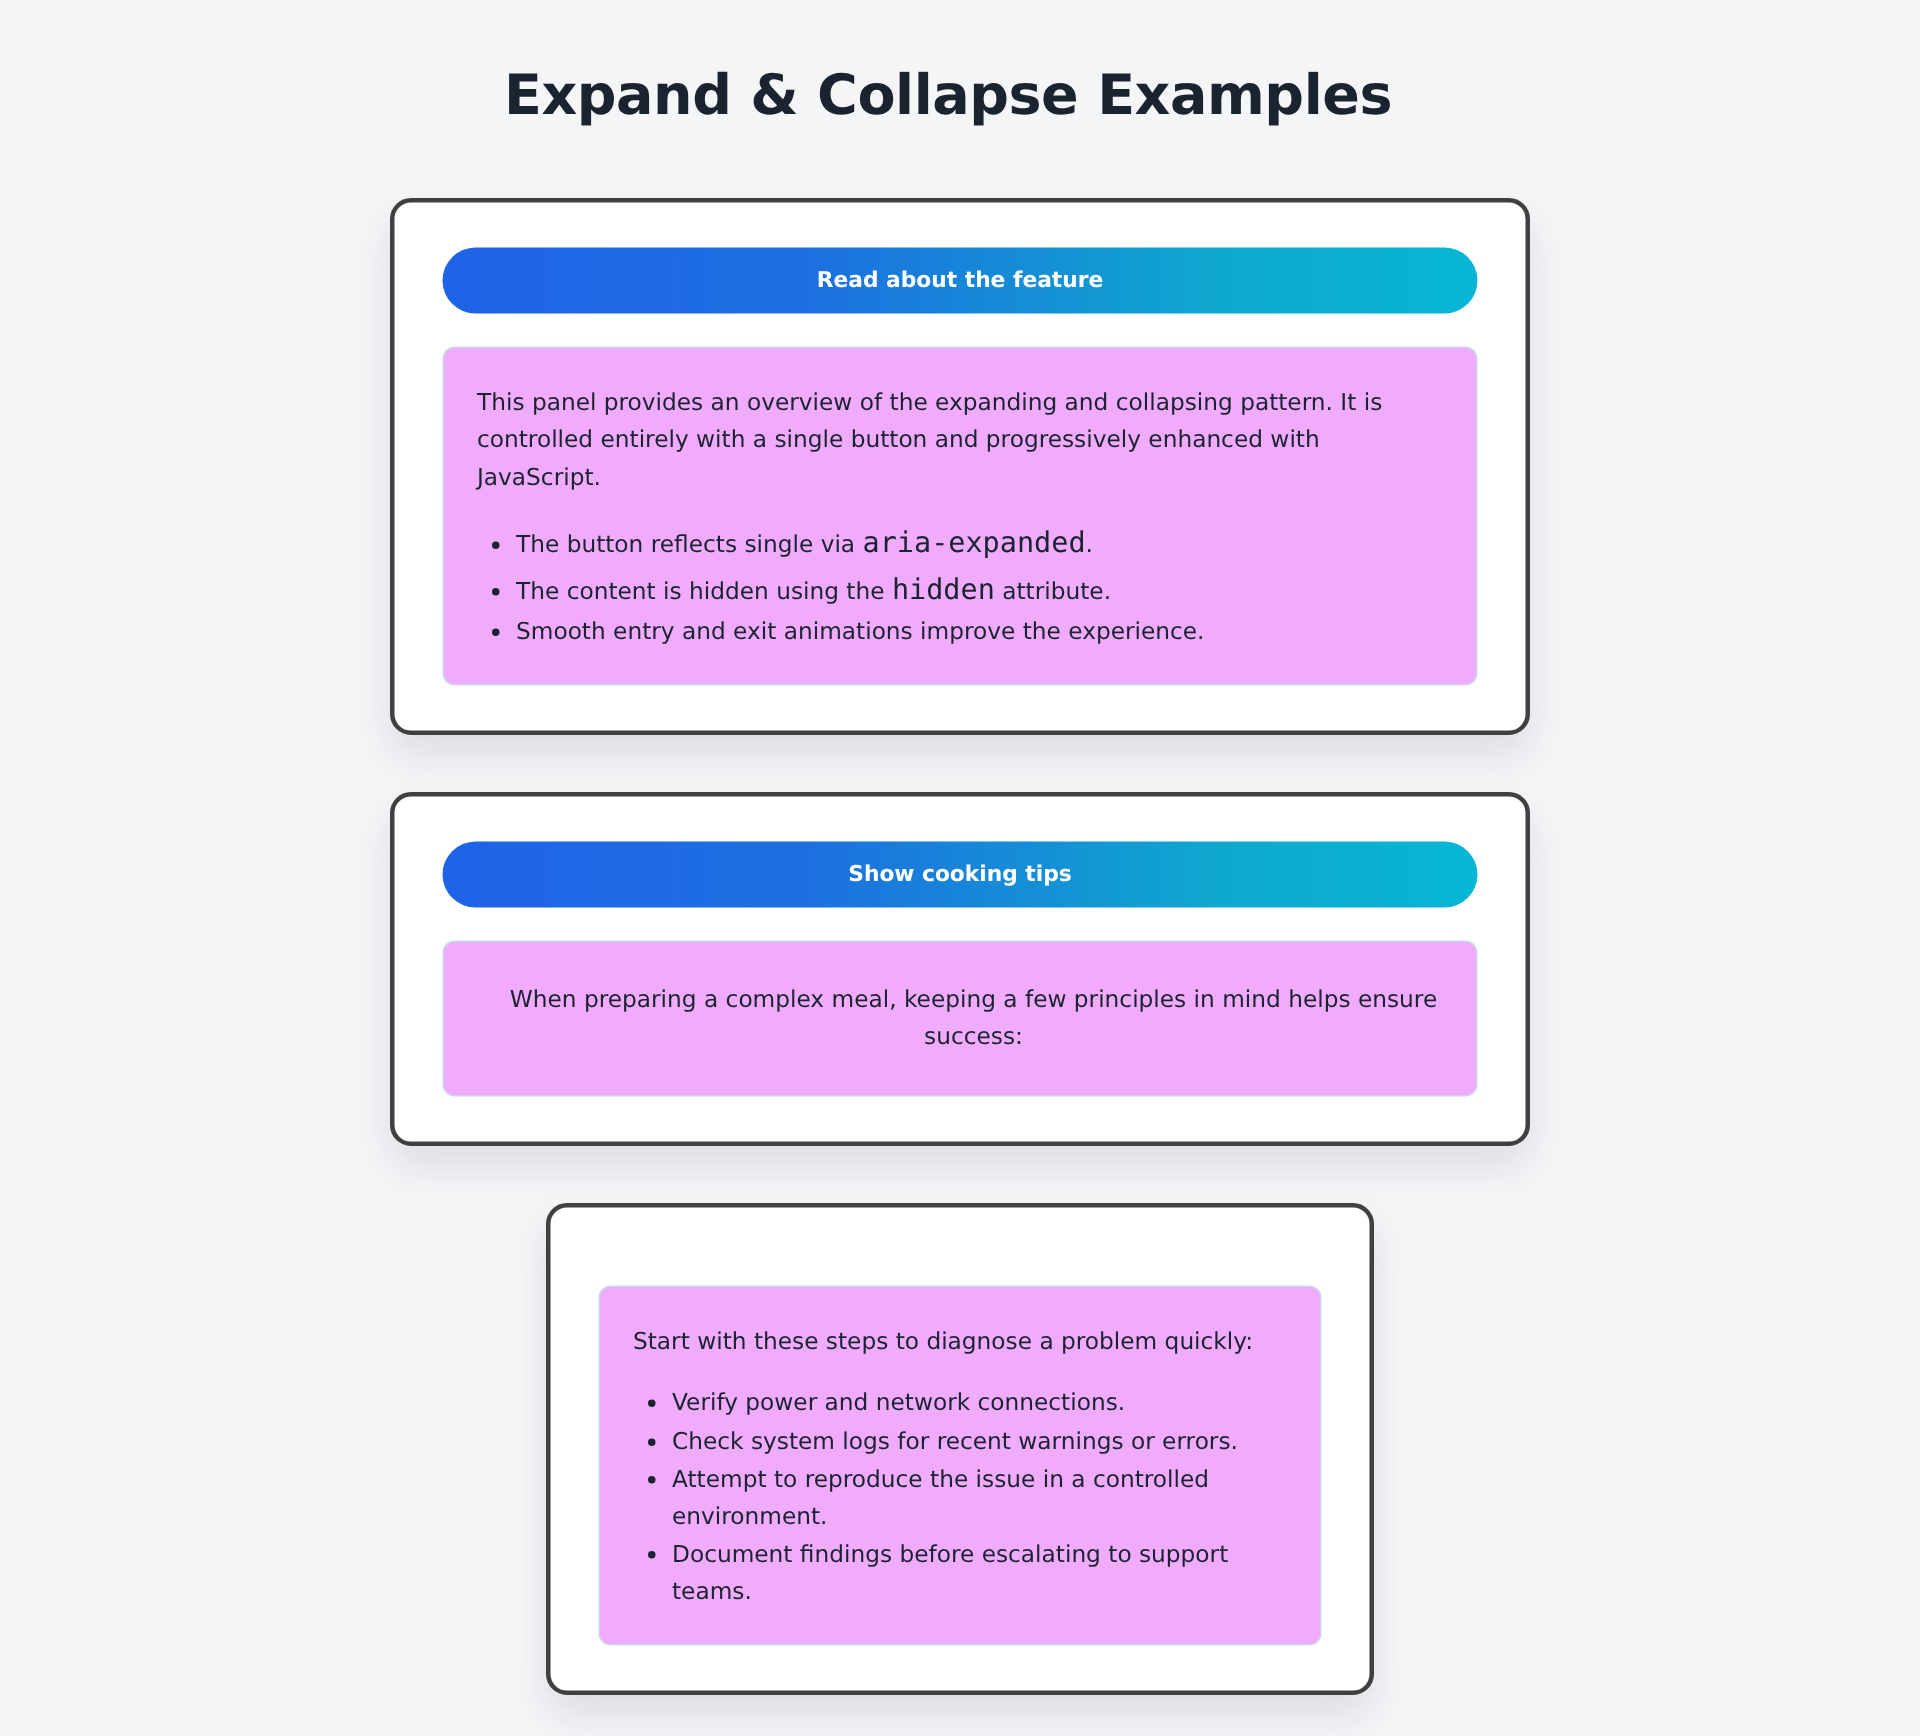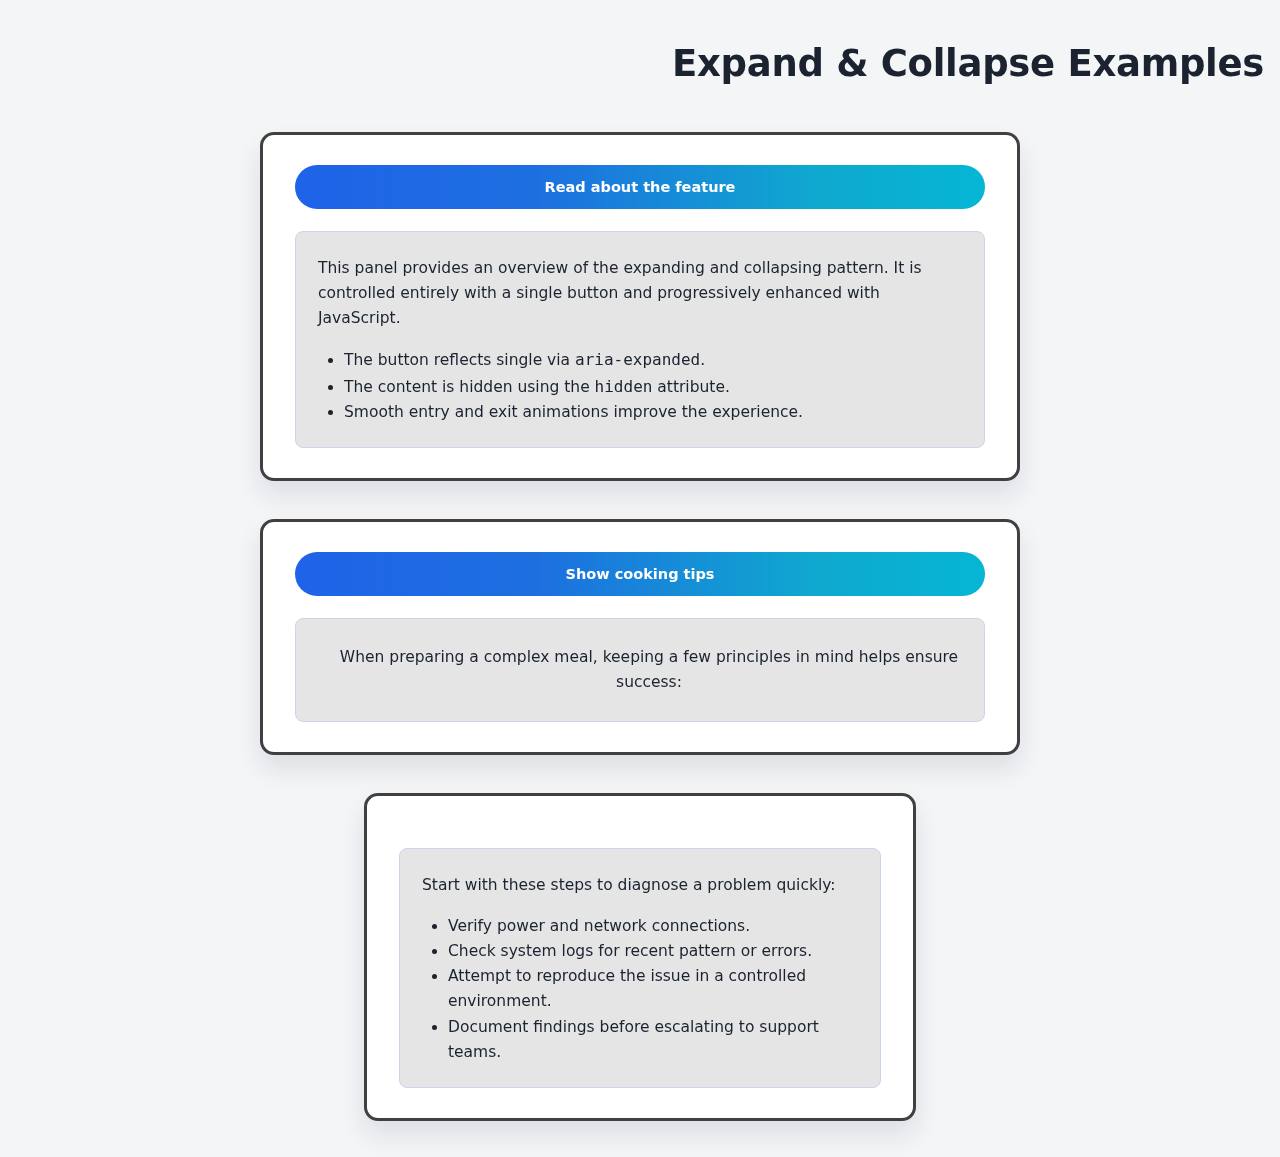--- a/index.html
+++ b/index.html
@@ -15,21 +15,21 @@
     -webkit-font-smoothing: antialiased;
   }
   .page {
     width: 1280px;
     box-sizing: border-box;
     padding: 30px 0 40px 0;
   }
   h1.page-title {
     margin: 0;
     padding: 10px 16px 0 0;
-    text-align: right;
+    text-align: center;
     font-size: 37px;
     line-height: 1.3;
     font-weight: bold;
     letter-spacing: -0.3px;
     color: #1b2330;
   }
   .panels {
     margin-top: 44px;
     display: flex;
     flex-direction: column;
@@ -58,21 +58,21 @@
     padding: 14px 20px;
     font-family: "DejaVu Sans", sans-serif;
     font-size: 14.5px;
     font-weight: bold;
     color: #ffffff;
     text-align: center;
     background: linear-gradient(90deg, #1f63e8 0%, #1d6fe0 35%, #0fa8cf 75%, #06b6d4 100%);
   }
   .panel-body {
     margin-top: 22px;
-    background: #e5e5e5;
+    background: #f0abfc;
     border: 1px solid #ccd6ea;
     border-radius: 8px;
     box-sizing: border-box;
     padding: 20px 22px 22px 22px;
   }
   .panel-body p {
     margin: 4px 0 0 0;
     font-size: 15.5px;
     line-height: 1.62;
     color: #1b2330;
@@ -84,21 +84,21 @@
   }
   .panel-body ol { padding-left: 34px; }
   .panel-body li {
     font-size: 15.5px;
     line-height: 1.62;
     color: #1b2330;
   }
   .panel-body code,
   code.mono {
     font-family: "DejaVu Sans Mono", monospace;
-    font-size: 16px;
+    font-size: 19px;
     margin-top: 32px;
   }
   .card-2 .panel-body p { text-align: center; }
   .card-2 .panel-body { padding: 22px 4px 26px 22px; }
   .card-2 .panel-body ol { margin-top: 24px; }
 </style>
 </head>
 <body>
 
 <div class="page">
@@ -133,21 +133,21 @@
     </section>
 
     <section class="card card-3">
       <div class="panel-body">
         <p>Start with these steps to diagnose a problem quickly:</p>
         <ul>
           <li>
             <span>Verify power and network connections.</span>
           </li>
           <li>
-            <span>Check system logs for recent pattern or errors.</span>
+            <span>Check system logs for recent warnings or errors.</span>
           </li>
           <li>
             <span>Attempt to reproduce the issue in a controlled environment.</span>
           </li>
           <li>
             <span>Document findings before escalating to support teams.</span>
           </li>
         </ul>
       </div>
     </section>

